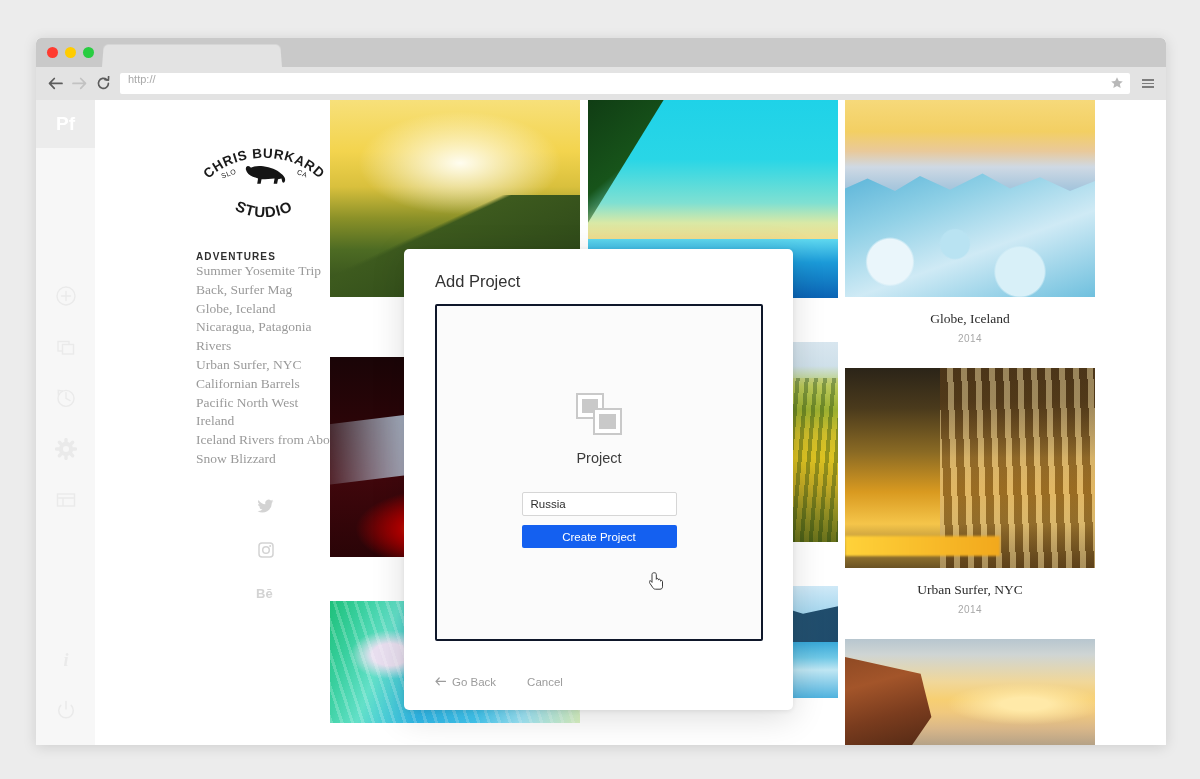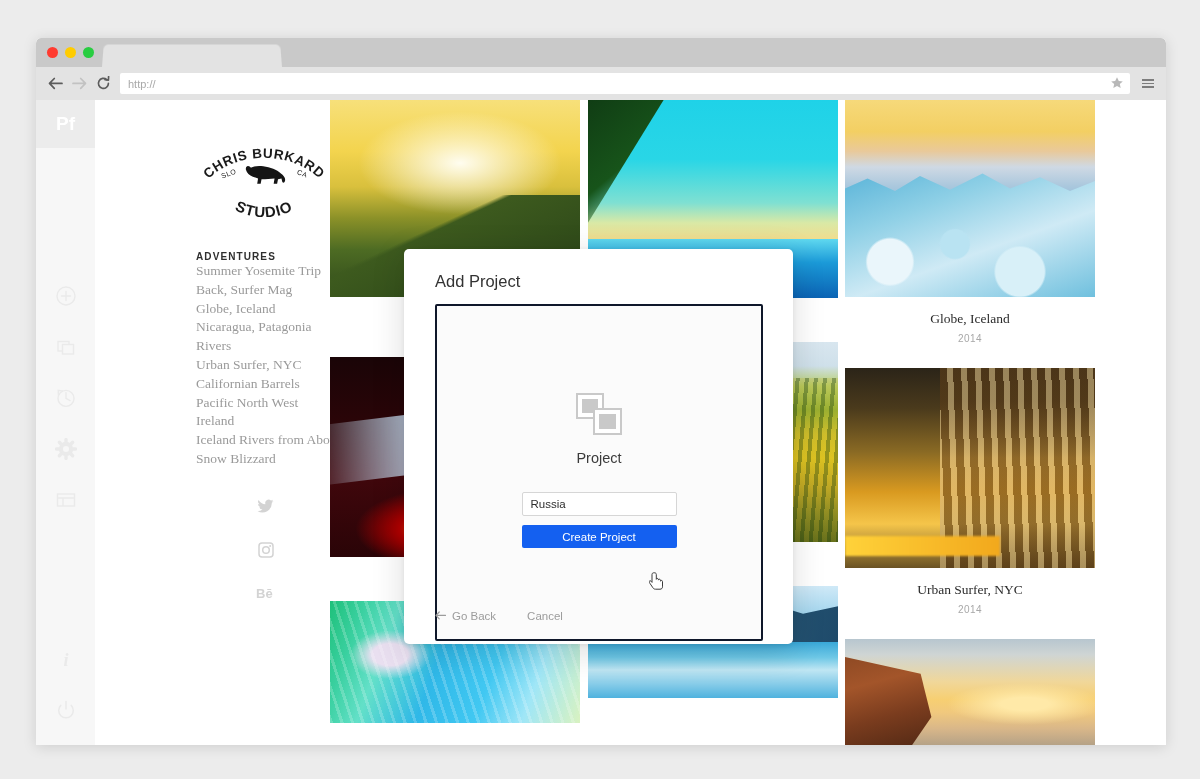--- a/index.html
+++ b/index.html
@@ -52,21 +52,21 @@
     width: 22px; height: 22px;
     display: flex; align-items: center; justify-content: center;
     margin-right: 2px;
   }
   .navbtn svg { display: block; }
   .urlbar {
     flex: 1;
     height: 21px;
     background: #ffffff;
     border-radius: 2px;
-    display: flex; align-items: center;
+    display: flex; 
     padding: 0 8px;
     margin: 0 4px;
     position: relative;
   }
   .urlbar .urltext {
     font-size: 11px; color: #a9a9a9;
     font-family: "Liberation Sans", sans-serif;
   }
   .starbtn { position: absolute; right: 6px; top: 3px; }
   .menubtn { width: 20px; display: flex; flex-direction: column; gap: 2px; align-items: center; margin-left: 4px; }
@@ -261,21 +261,21 @@
       linear-gradient(#b7c6cf 0%, #cfd5d4 14%, #f0d79a 38%, #f7cf72 54%, #f0c87e 66%, #d9b789 80%, #a89a86 100%); }
   .p-cliff::before { content:""; position:absolute; left:0; top:16%; width:36%; height:84%;
       background: linear-gradient(165deg, #8f4a24 0%, #a3552a 28%, #7a3c1e 60%, #4d2613 100%);
       clip-path: polygon(0 0, 84% 18%, 96% 64%, 70% 100%, 0 100%); }
 
   
   .modal-wrap { position: absolute; left: 0; top: 0; width: 100%; height: 100%; }
   .modal {
     position: absolute;
     left: 368px; top: 149px;
-    width: 389px; height: 395px;
+    width: 389px; height: 461px;
     background: #ffffff;
     border-radius: 5px;
     box-shadow: 0 7px 34px rgba(0,0,0,0.14), 0 1px 5px rgba(0,0,0,0.08);
     padding: 0;
     box-sizing: border-box;
   }
   .modal-title {
     font-size: 16.5px;
     color: #333333;
     margin: 23px 0 0 31px;

